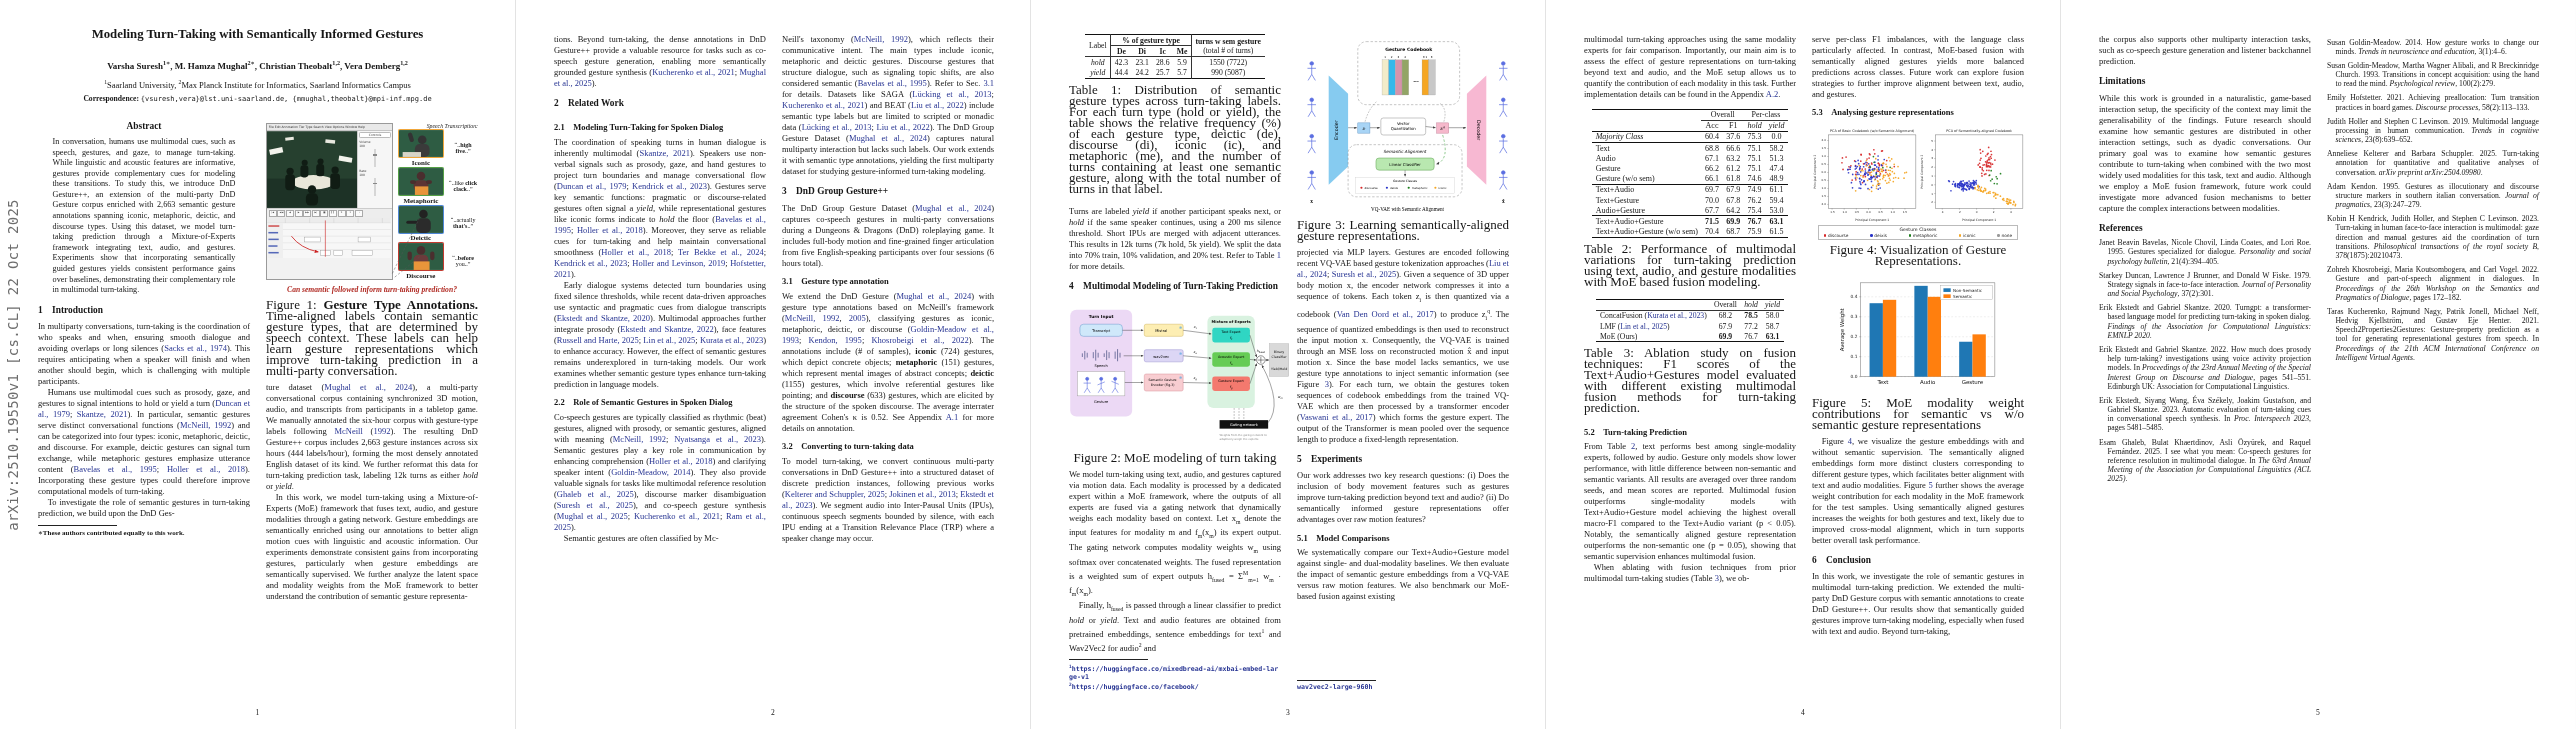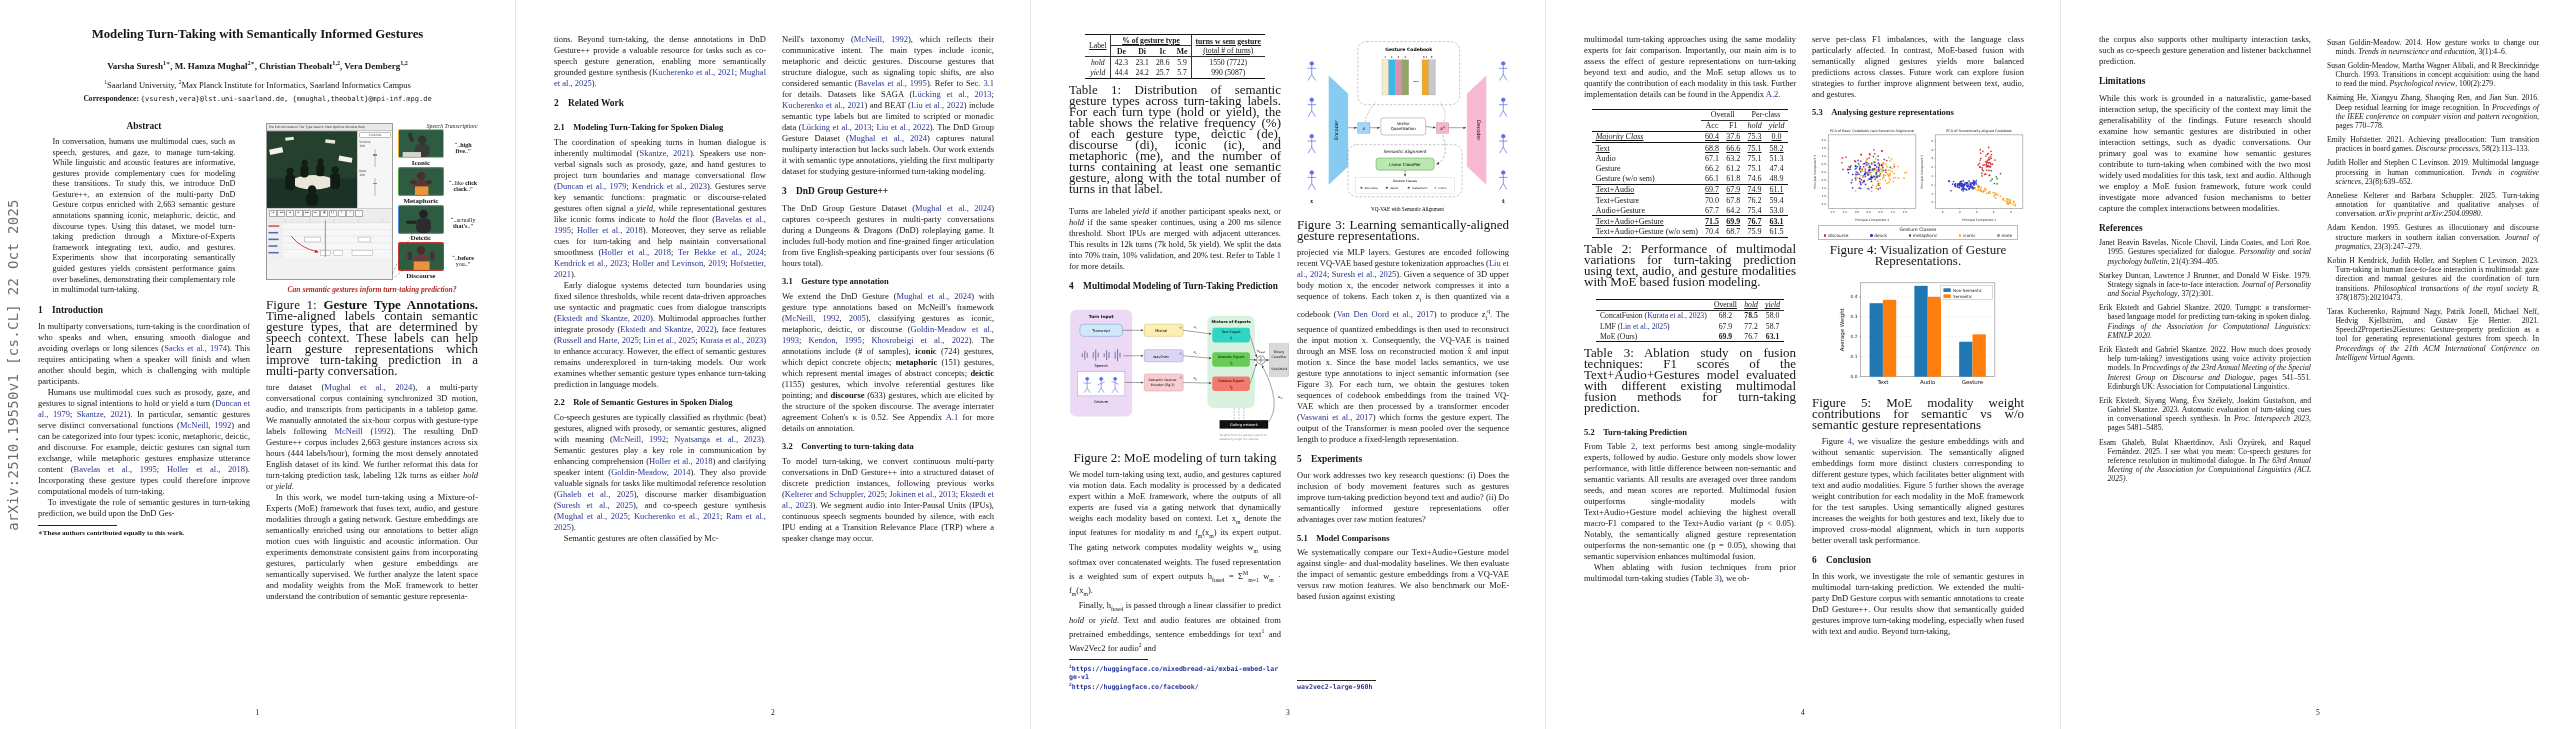--- a/index.html
+++ b/index.html
@@ -40,21 +40,21 @@
           word-break:break-all;line-height:8px;}
   .bottomfn{margin-top:auto;}
   .refh{font-size:9.4px;font-weight:bold;margin:9.7px 0 4.9px;}
   .ref{font-size:7.7px;line-height:9.2px;text-align:justify;margin-bottom:4.9px;
        padding-left:8.5px;text-indent:-8.5px;}
   sup{font-size:68%;} sub{font-size:68%;}
   
   table{border-collapse:collapse;margin:0 auto;}
   td,th{padding:0.6px 3.6px;text-align:center;font-weight:normal;white-space:nowrap;}
   .t1{font-size:7.7px;} .t2{font-size:8px;} .t3{font-size:7.7px;}
-  .rt{border-top:0.8px solid #111;text-decoration:underline;} .rb{border-bottom:0.8px solid #111;}
+  .rt{border-top:0.8px solid #111;} .rb{border-bottom:0.8px solid #111;}
   .rm{border-bottom:0.5px solid #333;} .dt{border-top:1.8px double #111;} .db{border-bottom:1.8px double #111;}
   .vl{border-left:0.5px solid #333;}
   .tb-left{text-align:left;}
   
   .fig1{margin-top:8.5px;}
   .f1top{display:flex;gap:4.9px;position:relative;}
   .tool{width:125px;border:0.6px solid #9a9a9a;background:#f2f2f2;flex:none;}
   .menubar{font-family:"DejaVu Sans","Liberation Sans",sans-serif;font-size:3px;color:#333;
            background:#e9e9e9;border-bottom:0.6px solid #c5c5c5;padding:0.6px 1.8px;white-space:nowrap;overflow:hidden;}
   .toolmain{display:flex;}
@@ -274,21 +274,21 @@
                   <div class="clabel">Discourse</div>
                 </div>
                 <div class="quote">“..<b>before</b> you..”</div>
               </div>
             </div>
             <svg class="connsvg" viewBox="0 0 349 254" width="212" height="154">
               <line x1="208" y1="246" x2="252" y2="156" stroke="#555" stroke-width="0.8" stroke-dasharray="4 3"></line>
               <line x1="212" y1="252" x2="256" y2="216" stroke="#555" stroke-width="0.8" stroke-dasharray="4 3"></line>
             </svg>
           </div>
-          <div class="f1q">Can <b>semantic gestures</b> inform <b>turn-taking prediction</b>?</div>
+          <div class="f1q">Can <b>semantic followed</b> inform <b>turn-taking prediction</b>?</div>
         </div>
         <div class="caption">Figure 1: <b>Gesture Type Annotations.</b> Time-aligned labels contain semantic gesture types, that are determined by speech context. These labels can help learn gesture representations which improve turn-taking prediction in a multi-party conversation.</div>
         <p class="bt fl">ture dataset (<span class="cite">Mughal et al., 2024</span>), a multi-party conversational corpus containing synchronized 3D motion, audio, and transcripts from participants in a tabletop game. We manually annotated the six-hour corpus with gesture-type labels following <span class="cite">McNeill</span> (<span class="cite">1992</span>). The resulting DnD Gesture++ corpus includes 2,663 gesture instances across six hours (444 labels/hour), forming the most densely annotated English dataset of its kind. We further reformat this data for turn-taking prediction task, labeling 12k turns as either <i>hold</i> or <i>yield</i>.</p>
         <p class="bt">In this work, we model turn-taking using a Mixture-of-Experts (MoE) framework that fuses text, audio, and gesture modalities through a gating network. Gesture embeddings are semantically enriched using our annotations to better align motion cues with linguistic and acoustic information. Our experiments demonstrate consistent gains from incorporating gestures, particularly when gesture embeddings are semantically supervised. We further analyze the latent space and modality weights from the MoE framework to better understand the contribution of semantic gesture representa-</p>
       </div>
     </div>
     <div class="pageno">1</div>
   </div>
 
   <div class="page">
@@ -1309,26 +1309,26 @@
             <div class="ref">Erik Ekstedt and Gabriel Skantze. 2022. How much does prosody help turn-taking? investigations using voice activity projection models. In <i>Proceedings of the 23rd Annual Meeting of the Special Interest Group on Discourse and Dialogue</i>, pages 541–551. Edinburgh UK: Association for Computational Linguistics.</div>
             <div class="ref">Erik Ekstedt, Siyang Wang, Éva Székely, Joakim Gustafson, and Gabriel Skantze. 2023. Automatic evaluation of turn-taking cues in conversational speech synthesis. In <i>Proc. Interspeech 2023</i>, pages 5481–5485.</div>
             <div class="ref">Esam Ghaleb, Bulat Khaertdinov, Asli Özyürek, and Raquel Fernández. 2025. I see what you mean: Co-speech gestures for reference resolution in multimodal dialogue. In <i>The 63rd Annual Meeting of the Association for Computational Linguistics (ACL 2025)</i>.</div>
           </div>
       </div>
       <div class="col">
         <div style="height:3.6px"></div>
         <div>
             <div class="ref">Susan Goldin-Meadow. 2014. How gesture works to change our minds. <i>Trends in neuroscience and education</i>, 3(1):4–6.</div>
             <div class="ref">Susan Goldin-Meadow, Martha Wagner Alibali, and R Breckinridge Church. 1993. Transitions in concept acquisition: using the hand to read the mind. <i>Psychological review</i>, 100(2):279.</div>
-            <div class="ref">Kaiming He, Xiangyu Zhang, Shaoqing Ren, and Jian Sun. 2016. Deep residual learning for image recognition. In <i>Proceedings of the IEEE conference on computer vision and pattern recognition</i>, pages 770–778.</div>
             <div class="ref">Emily Hofstetter. 2021. Achieving preallocation: Turn transition practices in board games. <i>Discourse processes</i>, 58(2):113–133.</div>
             <div class="ref">Judith Holler and Stephen C Levinson. 2019. Multimodal language processing in human communication. <i>Trends in cognitive sciences</i>, 23(8):639–652.</div>
             <div class="ref">Anneliese Kelterer and Barbara Schuppler. 2025. Turn-taking annotation for quantitative and qualitative analyses of conversation. <i>arXiv preprint arXiv:2504.09980</i>.</div>
             <div class="ref">Adam Kendon. 1995. Gestures as illocutionary and discourse structure markers in southern italian conversation. <i>Journal of pragmatics</i>, 23(3):247–279.</div>
             <div class="ref">Kobin H Kendrick, Judith Holler, and Stephen C Levinson. 2023. Turn-taking in human face-to-face interaction is multimodal: gaze direction and manual gestures aid the coordination of turn transitions. <i>Philosophical transactions of the royal society B</i>, 378(1875):20210473.</div>
+            <div class="ref">Zohreh Khosrobeigi, Maria Koutsombogera, and Carl Vogel. 2022. Gesture and part-of-speech alignment in dialogues. In <i>Proceedings of the 26th Workshop on the Semantics and Pragmatics of Dialogue</i>, pages 172–182.</div>
             <div class="ref">Taras Kucherenko, Rajmund Nagy, Patrik Jonell, Michael Neff, Hedvig Kjellström, and Gustav Eje Henter. 2021. Speech2Properties2Gestures: Gesture-property prediction as a tool for generating representational gestures from speech. In <i>Proceedings of the 21th ACM International Conference on Intelligent Virtual Agents</i>.</div>
           </div>
       </div>
     </div>
     <div class="pageno">5</div>
   </div>
 
 </div>
 
 

